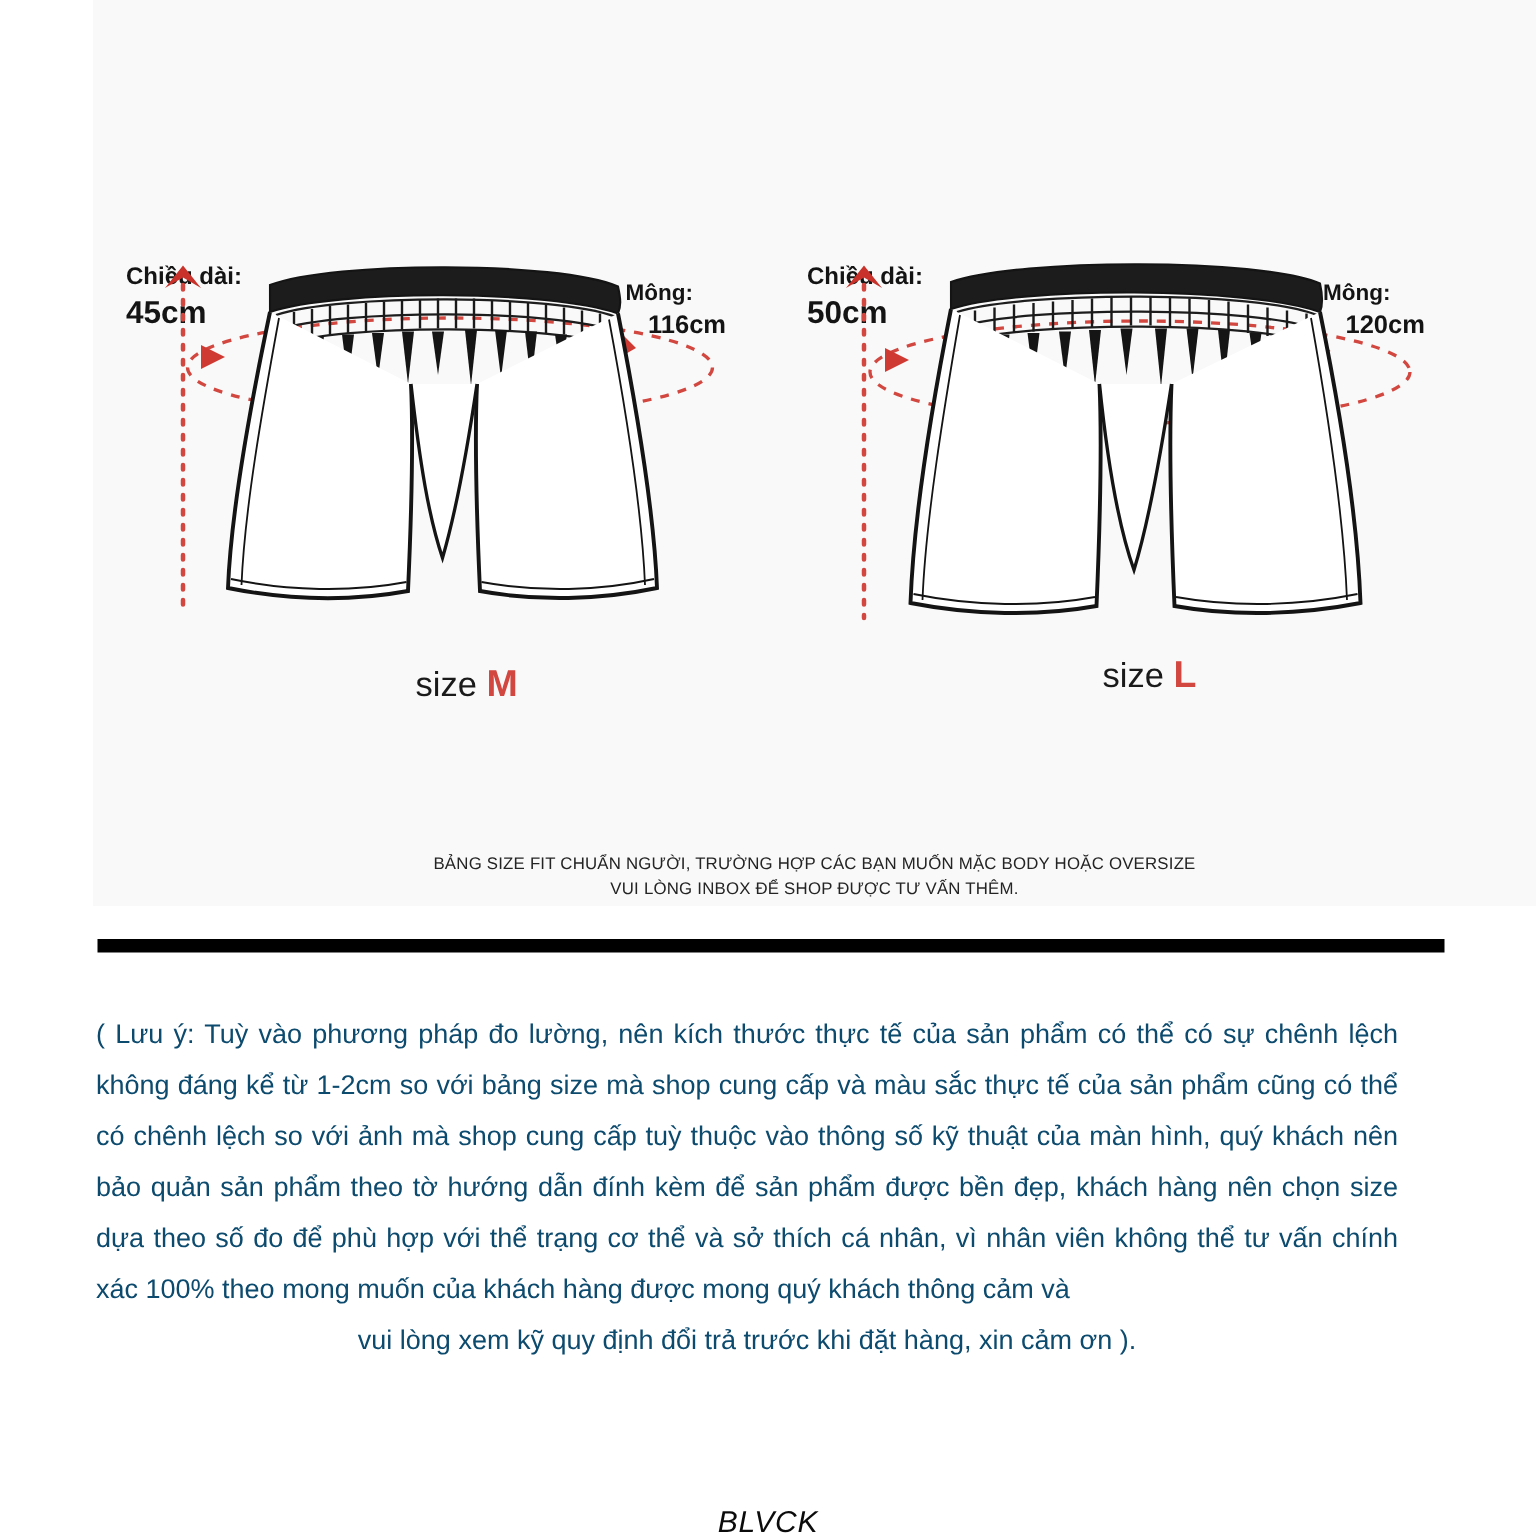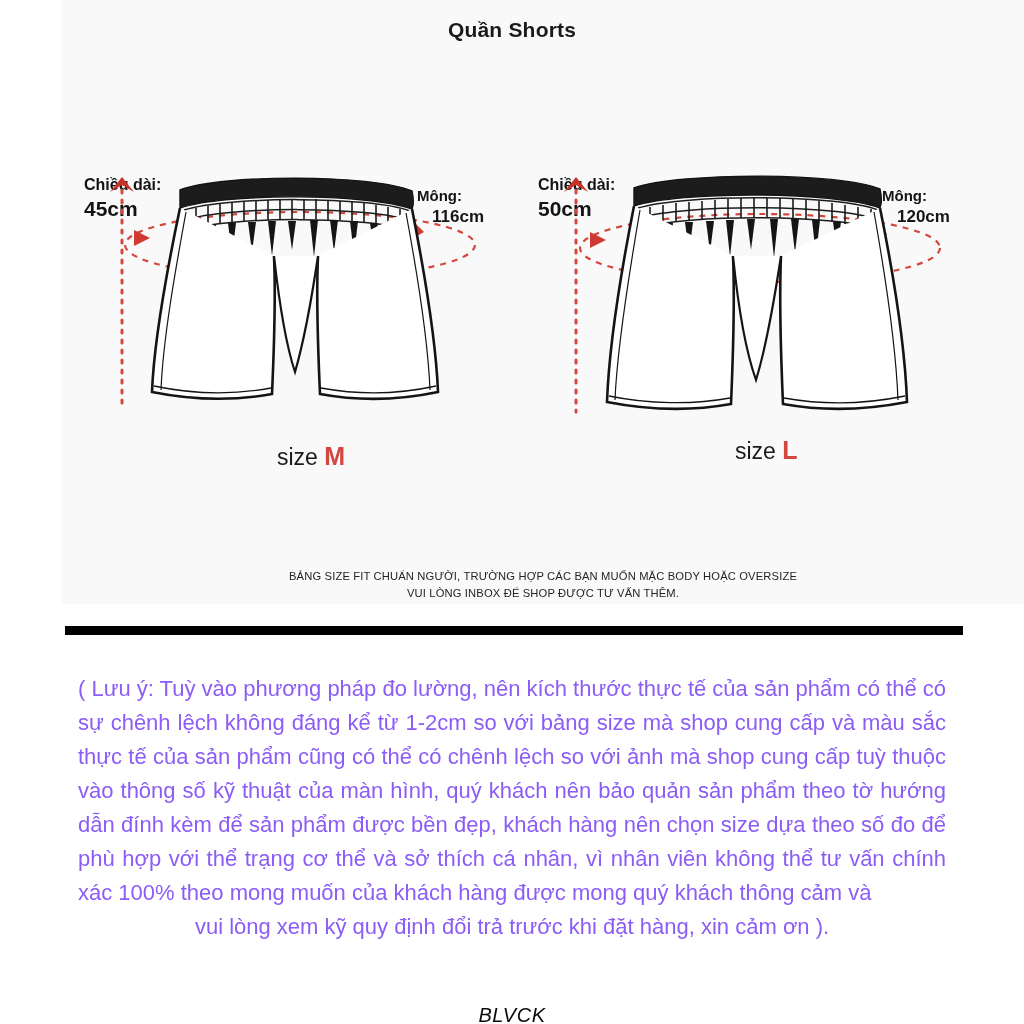--- a/index.html
+++ b/index.html
@@ -56,42 +56,41 @@
   }
 
   
   .divider {
     position:absolute; left:65px; top:626px; width:898px; height:9px;
     background:#000000;
   }
 
   
   .note {
-    position:absolute; left:78px; top:672px; width:868px;
+    position:absolute; left:64px; top:672px; width:868px;
     text-align:justify;
-    font-size:22px; line-height:34px; color:#8b5cf6;
+    font-size:18px; line-height:34px; color:#0c4a6e;
   }
   .note .last { display:block; text-align:center; }
 
   
   .brand {
     position:absolute; left:0; top:988px; width:1024px;
     text-align:center;
     font-size:20px; font-weight:normal; font-style:italic;
     letter-spacing:0.5px; color:#0b0b0b;margin-top:16px;
   }
 </style>
 </head>
 <body>
 
 <div class="page">
 
   <div class="chart-panel">
 
-    <div class="chart-title">Quần Shorts</div>
 
     <div class="figure fig-m">
 
       <div class="len-label" style="left:22px; top:138px;">
         <span>Chiều dài:</span>
         <span class="num">45cm</span>
       </div>
 
       <div class="hip-label" style="left:355px; top:186px;">
         <span>Mông:</span>

